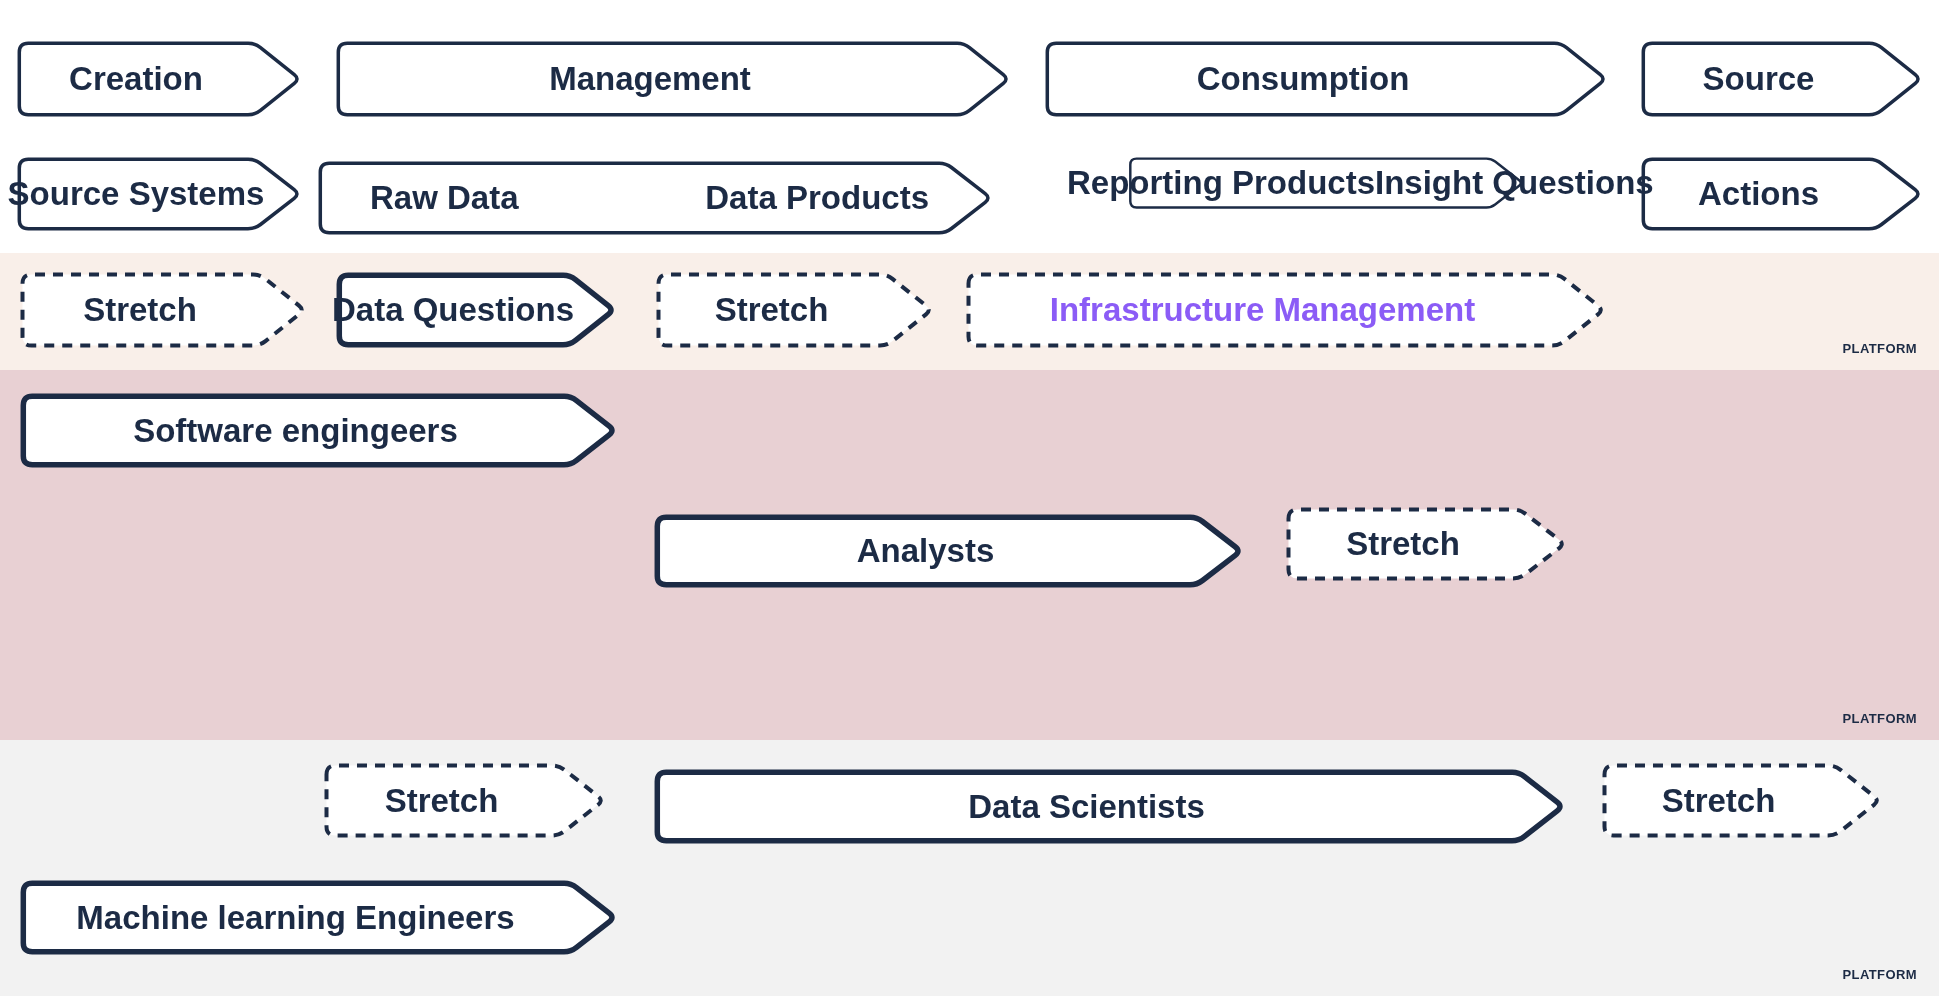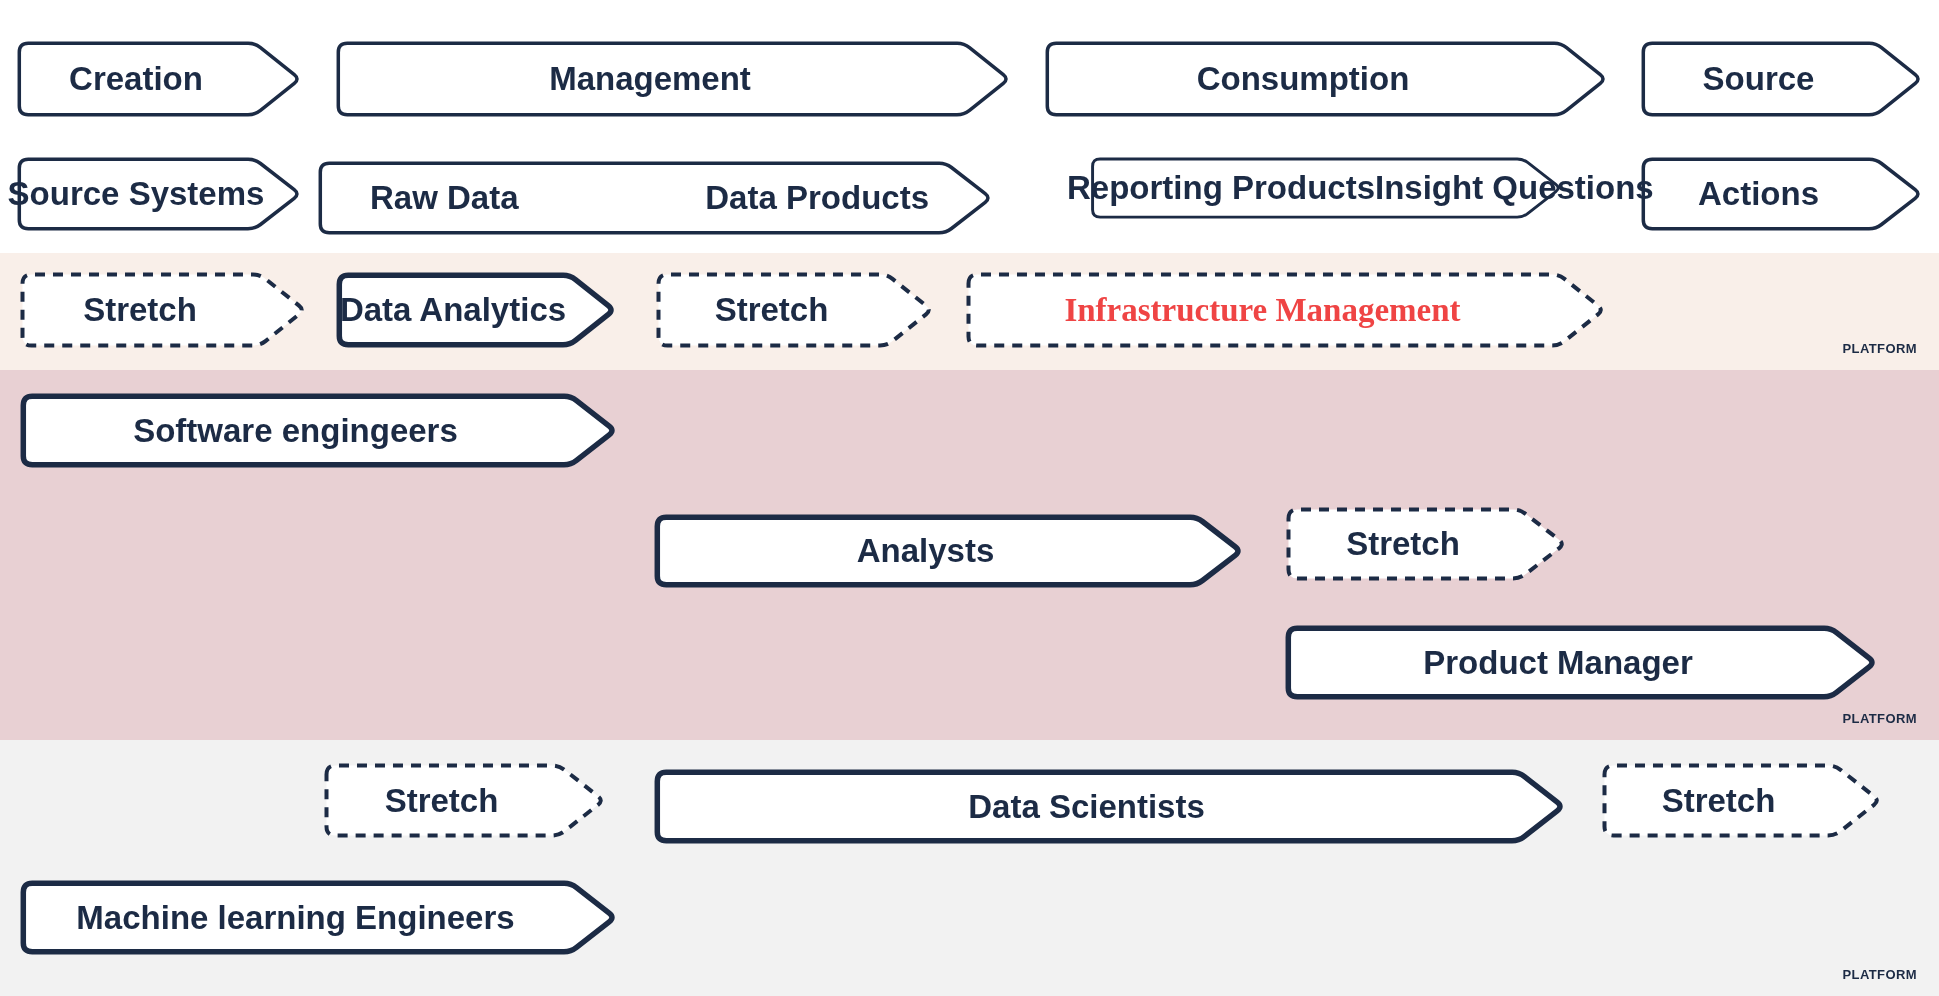--- a/index.html
+++ b/index.html
@@ -78,21 +78,21 @@
       </svg>
     <span class="lbl" style="color: rgb(28, 43, 69);">Source Systems</span>
   </div>
   <div class="arrow solid multi" style="left:318px;top:157px;width:675px;height:82px;padding:0 64px 0 52px">
       <svg viewBox="0 0 675 74">
         <path d="M2.3,11.3 Q2.25,2.25 11.3,2.3 L621.0,2.3 Q628,2.25 633.5,6.5 L667.2,32.7 Q672.75,37 667.2,41.3 L633.5,67.5 Q628,71.75 621.0,71.8 L11.3,71.8 Q2.25,71.75 2.3,62.8 Z" fill="#ffffff" stroke="#1c2b45" stroke-width="3.5" stroke-linejoin="round"></path>
       </svg>
     <span class="lbl" style="color: rgb(28, 43, 69);">Raw Data</span>
     <span class="lbl" style="color: rgb(28, 43, 69); text-align: right;">Data Products</span>
   </div>
-  <div class="arrow solid multi" style="left:1045px;top:157px;width:563px;height:62px;padding:0 74px 0 22px">
+  <div class="arrow solid multi" style="left:1045px;top:157px;width:563px;height:52px;padding:0 74px 0 22px">
       <svg viewBox="0 0 563 74">
         <path d="M2.3,11.3 Q2.25,2.25 11.3,2.3 L509.0,2.3 Q516,2.25 521.5,6.5 L555.2,32.7 Q560.75,37 555.2,41.3 L521.5,67.5 Q516,71.75 509.0,71.8 L11.3,71.8 Q2.25,71.75 2.3,62.8 Z" fill="#ffffff" stroke="#1c2b45" stroke-width="3.5" stroke-linejoin="round"></path>
       </svg>
     <span class="lbl" style="color: rgb(28, 43, 69);">Reporting Products</span>
     <span class="lbl" style="color: rgb(28, 43, 69);">Insight Questions</span>
   </div>
   <div class="arrow solid" style="left:1641px;top:157px;width:282px;height:74px">
       <svg viewBox="0 0 282 74">
         <path d="M2.3,11.3 Q2.25,2.25 11.3,2.3 L228.0,2.3 Q235,2.25 240.5,6.5 L274.2,32.7 Q279.75,37 274.2,41.3 L240.5,67.5 Q235,71.75 228.0,71.8 L11.3,71.8 Q2.25,71.75 2.3,62.8 Z" fill="#ffffff" stroke="#1c2b45" stroke-width="3.5" stroke-linejoin="round"></path>
       </svg>
@@ -102,58 +102,52 @@
   <div class="arrow dashed" style="left:20px;top:272px;width:287px;height:76px">
       <svg viewBox="0 0 287 76">
         <path d="M2.5,11.5 Q2.5,2.5 11.5,2.5 L233.0,2.5 Q240,2.5 245.5,6.9 L279.0,33.6 Q284.5,38 279.0,42.4 L245.5,69.1 Q240,73.5 233.0,73.5 L11.5,73.5 Q2.5,73.5 2.5,64.5 Z" fill="#ffffff" stroke="#1c2b45" stroke-width="4" stroke-linejoin="round" stroke-dasharray="10 8"></path>
       </svg>
     <span class="lbl" style="color: rgb(28, 43, 69);">Stretch</span>
   </div>
   <div class="arrow thick" style="left:336px;top:272px;width:281px;height:76px">
       <svg viewBox="0 0 281 76">
         <path d="M3.3,12.3 Q3.25,3.25 12.3,3.3 L227.0,3.3 Q234,3.25 239.5,7.6 L272.3,33.6 Q277.75,38 272.3,42.4 L239.5,68.4 Q234,72.75 227.0,72.8 L12.3,72.8 Q3.25,72.75 3.3,63.8 Z" fill="#ffffff" stroke="#1c2b45" stroke-width="5.5" stroke-linejoin="round"></path>
       </svg>
-    <span class="lbl" style="color: rgb(28, 43, 69);">Data Analytics</span>
+    <span class="lbl" style="color: rgb(28, 43, 69);">Data Questions</span>
   </div>
   <div class="arrow dashed" style="left:656px;top:272px;width:278px;height:76px">
       <svg viewBox="0 0 278 76">
         <path d="M2.5,11.5 Q2.5,2.5 11.5,2.5 L224.0,2.5 Q231,2.5 236.5,6.9 L270.0,33.6 Q275.5,38 270.0,42.4 L236.5,69.1 Q231,73.5 224.0,73.5 L11.5,73.5 Q2.5,73.5 2.5,64.5 Z" fill="#ffffff" stroke="#1c2b45" stroke-width="4" stroke-linejoin="round" stroke-dasharray="10 8"></path>
       </svg>
     <span class="lbl" style="color: rgb(28, 43, 69);">Stretch</span>
   </div>
   <div class="arrow dashed" style="left:966px;top:272px;width:640px;height:76px">
       <svg viewBox="0 0 640 76">
         <path d="M2.5,11.5 Q2.5,2.5 11.5,2.5 L586.0,2.5 Q593,2.5 598.5,6.9 L632.0,33.6 Q637.5,38 632.0,42.4 L598.5,69.1 Q593,73.5 586.0,73.5 L11.5,73.5 Q2.5,73.5 2.5,64.5 Z" fill="#ffffff" stroke="#1c2b45" stroke-width="4" stroke-linejoin="round" stroke-dasharray="10 8"></path>
       </svg>
-    <span class="lbl" style="color: #ef4444; font-family: Liberation Serif, serif;">Infrastructure Management</span>
+    <span class="lbl" style="color: #8b5cf6;">Infrastructure Management</span>
   </div>
 
   <div class="arrow thick" style="left:20px;top:393px;width:598px;height:75px">
       <svg viewBox="0 0 598 75">
         <path d="M3.3,12.3 Q3.25,3.25 12.3,3.3 L544.0,3.3 Q551,3.25 556.5,7.6 L589.2,33.2 Q594.75,37.5 589.2,41.8 L556.5,67.4 Q551,71.75 544.0,71.8 L12.3,71.8 Q3.25,71.75 3.3,62.8 Z" fill="#ffffff" stroke="#1c2b45" stroke-width="5.5" stroke-linejoin="round"></path>
       </svg>
     <span class="lbl" style="color: rgb(28, 43, 69);">Software engingeers</span>
   </div>
   <div class="arrow thick" style="left:654px;top:507px;width:590px;height:88px">
       <svg viewBox="0 0 590 74">
         <path d="M3.3,12.3 Q3.25,3.25 12.3,3.3 L536.0,3.3 Q543,3.25 548.5,7.5 L581.2,32.7 Q586.75,37 581.2,41.3 L548.5,66.5 Q543,70.75 536.0,70.8 L12.3,70.8 Q3.25,70.75 3.3,61.8 Z" fill="#ffffff" stroke="#1c2b45" stroke-width="5.5" stroke-linejoin="round"></path>
       </svg>
     <span class="lbl" style="color: rgb(28, 43, 69);">Analysts</span>
   </div>
   <div class="arrow dashed" style="left:1286px;top:507px;width:281px;height:74px">
       <svg viewBox="0 0 281 74">
         <path d="M2.5,11.5 Q2.5,2.5 11.5,2.5 L227.0,2.5 Q234,2.5 239.5,6.8 L273.0,32.7 Q278.5,37 273.0,41.3 L239.5,67.2 Q234,71.5 227.0,71.5 L11.5,71.5 Q2.5,71.5 2.5,62.5 Z" fill="#ffffff" stroke="#1c2b45" stroke-width="4" stroke-linejoin="round" stroke-dasharray="10 8"></path>
       </svg>
     <span class="lbl" style="color: rgb(28, 43, 69);">Stretch</span>
-  </div>
-  <div class="arrow thick" style="left:1285px;top:625px;width:593px;height:75px">
-      <svg viewBox="0 0 593 75">
-        <path d="M3.3,12.3 Q3.25,3.25 12.3,3.3 L539.0,3.3 Q546,3.25 551.5,7.6 L584.2,33.2 Q589.75,37.5 584.2,41.8 L551.5,67.4 Q546,71.75 539.0,71.8 L12.3,71.8 Q3.25,71.75 3.3,62.8 Z" fill="#ffffff" stroke="#1c2b45" stroke-width="5.5" stroke-linejoin="round"></path>
-      </svg>
-    <span class="lbl" style="color: rgb(28, 43, 69);">Product Manager</span>
   </div>
 
   <div class="arrow dashed" style="left:324px;top:763px;width:282px;height:75px">
       <svg viewBox="0 0 282 75">
         <path d="M2.5,11.5 Q2.5,2.5 11.5,2.5 L228.0,2.5 Q235,2.5 240.5,6.8 L274.0,33.2 Q279.5,37.5 274.0,41.8 L240.5,68.2 Q235,72.5 228.0,72.5 L11.5,72.5 Q2.5,72.5 2.5,63.5 Z" fill="#ffffff" stroke="#1c2b45" stroke-width="4" stroke-linejoin="round" stroke-dasharray="10 8"></path>
       </svg>
     <span class="lbl" style="color: rgb(28, 43, 69);">Stretch</span>
   </div>
   <div class="arrow thick" style="left:654px;top:763px;width:912px;height:87px">
       <svg viewBox="0 0 912 75">

